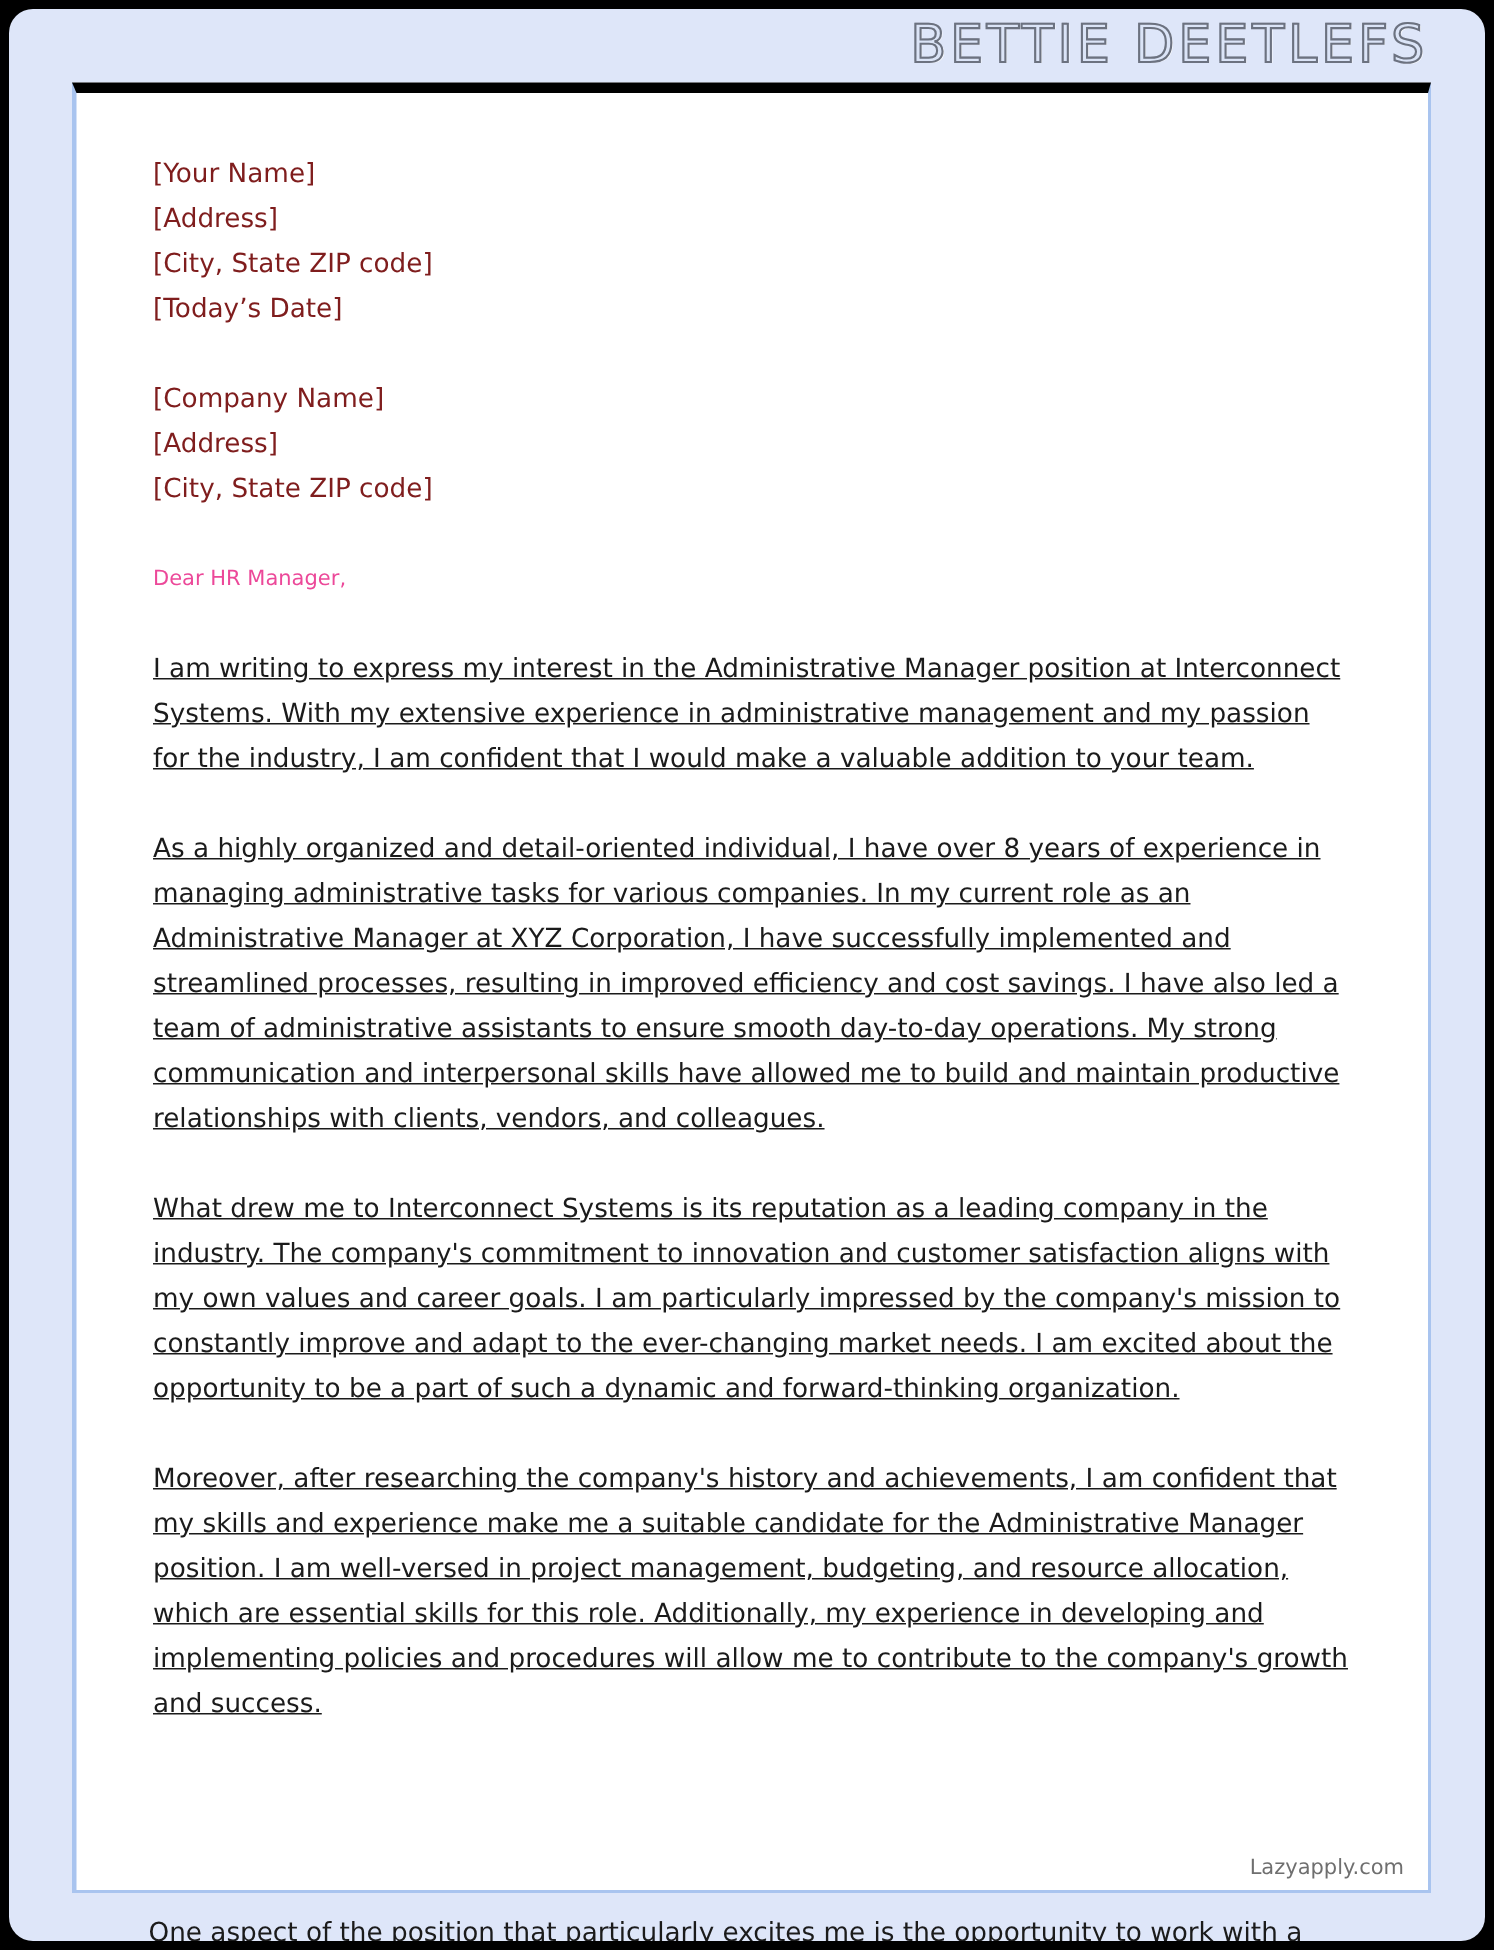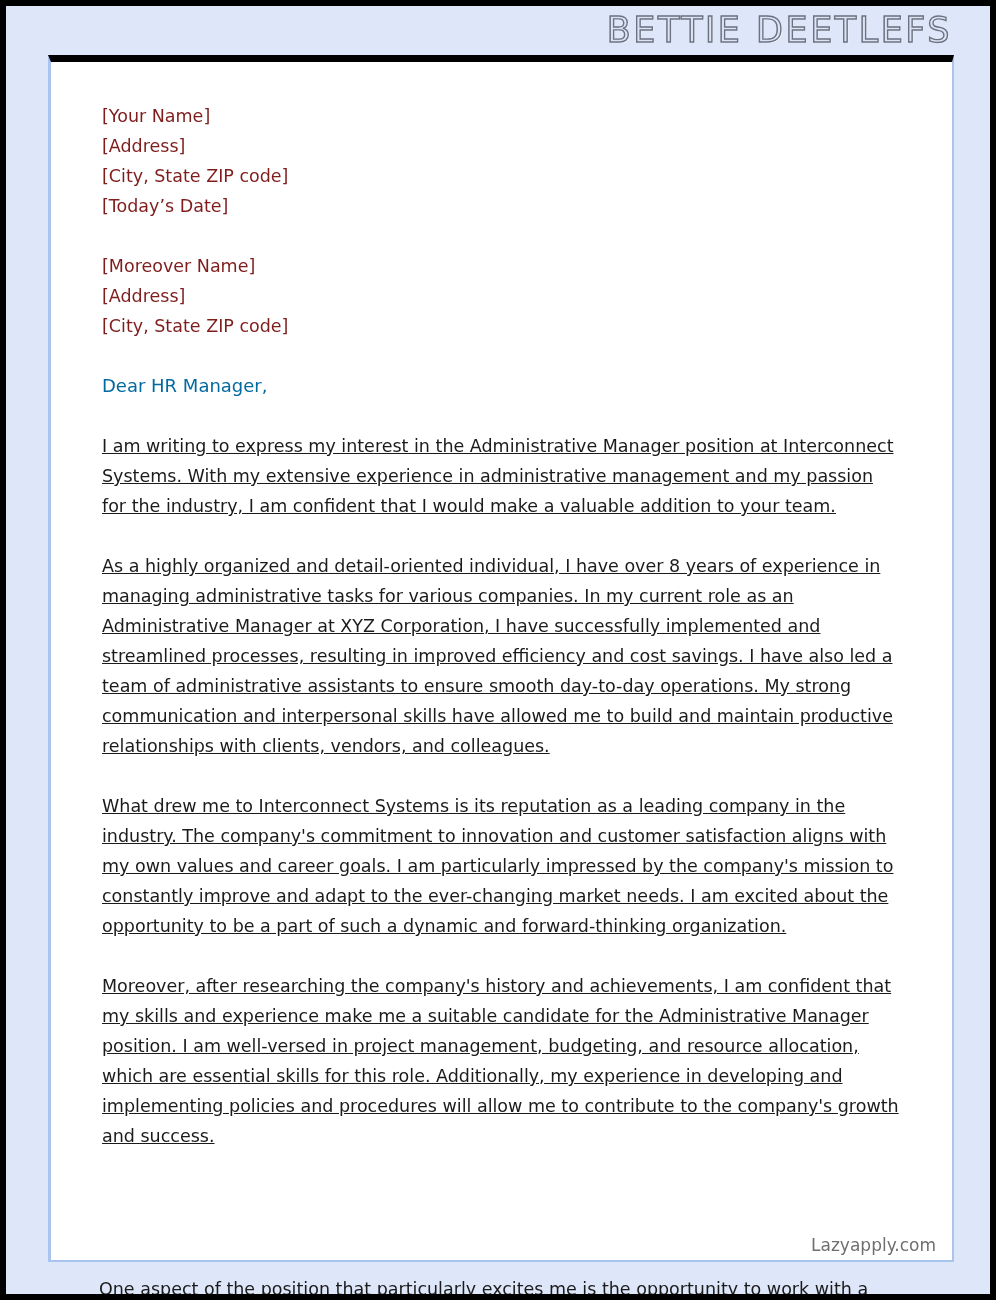--- a/index.html
+++ b/index.html
@@ -25,20 +25,21 @@
     box-sizing: border-box;
     padding: 6px 6px 6px 6px;
   }
   .blue-field {
     position: relative;
     width: 100%;
     height: 100%;
     background: #dee6f9;
     box-sizing: border-box;
     overflow: hidden;
+    border-radius: 16px;
   }
 
   
   .header-band {
     position: absolute;
     left: 0;
     top: 0;
     width: 984px;
     height: 49px;
   }
@@ -87,40 +88,40 @@
     line-height: 30px;
     color: #7f1d1d;
     margin: 0 0 30px 0;
   }
   .addr-line {
     display: block;
     white-space: nowrap;
   }
 
   .salutation {
-    font-size: 18px;
+    font-size: 14px;
     line-height: 30px;
-    color: #0369a1;
+    color: #ec4899;
     margin: 0 0 30px 0;
   }
 
   .letter-para {
     font-size: 17.5px;
     line-height: 30px;
     color: #1b1b1b;
     margin: 0 0 30px 0;
     text-align: left;
     text-decoration: underline;
   }
 
   .watermark {
     position: absolute;
     right: 16px;
     bottom: 6px;
-    font-size: 17px;
+    font-size: 14px;
     line-height: 18px;
     color: #6f6f6f;
   }
 
   
   .overflow-text {
     position: absolute;
     left: 93px;
     top: 1268px;
     width: 810px;
@@ -144,21 +145,21 @@
       <div class="letter-body">
 
         <div class="addr-block">
           <span class="addr-line">[Your Name]</span>
           <span class="addr-line">[Address]</span>
           <span class="addr-line">[City, State ZIP code]</span>
           <span class="addr-line">[Today’s Date]</span>
         </div>
 
         <div class="addr-block">
-          <span class="addr-line">[Moreover Name]</span>
+          <span class="addr-line">[Company Name]</span>
           <span class="addr-line">[Address]</span>
           <span class="addr-line">[City, State ZIP code]</span>
         </div>
 
         <p class="salutation">Dear HR Manager,</p>
 
         <p class="letter-para">I am writing to express my interest in the Administrative Manager position at Interconnect Systems. With my extensive experience in administrative management and my passion for the industry, I am confident that I would make a valuable addition to your team.</p>
         <p class="letter-para">As a highly organized and detail-oriented individual, I have over 8 years of experience in managing administrative tasks for various companies. In my current role as an Administrative Manager at XYZ Corporation, I have successfully implemented and streamlined processes, resulting in improved efficiency and cost savings. I have also led a team of administrative assistants to ensure smooth day-to-day operations. My strong communication and interpersonal skills have allowed me to build and maintain productive relationships with clients, vendors, and colleagues.</p>
         <p class="letter-para">What drew me to Interconnect Systems is its reputation as a leading company in the industry. The company's commitment to innovation and customer satisfaction aligns with my own values and career goals. I am particularly impressed by the company's mission to constantly improve and adapt to the ever-changing market needs. I am excited about the opportunity to be a part of such a dynamic and forward-thinking organization.</p>
         <p class="letter-para">Moreover, after researching the company's history and achievements, I am confident that my skills and experience make me a suitable candidate for the Administrative Manager position. I am well-versed in project management, budgeting, and resource allocation, which are essential skills for this role. Additionally, my experience in developing and implementing policies and procedures will allow me to contribute to the company's growth and success.</p>

